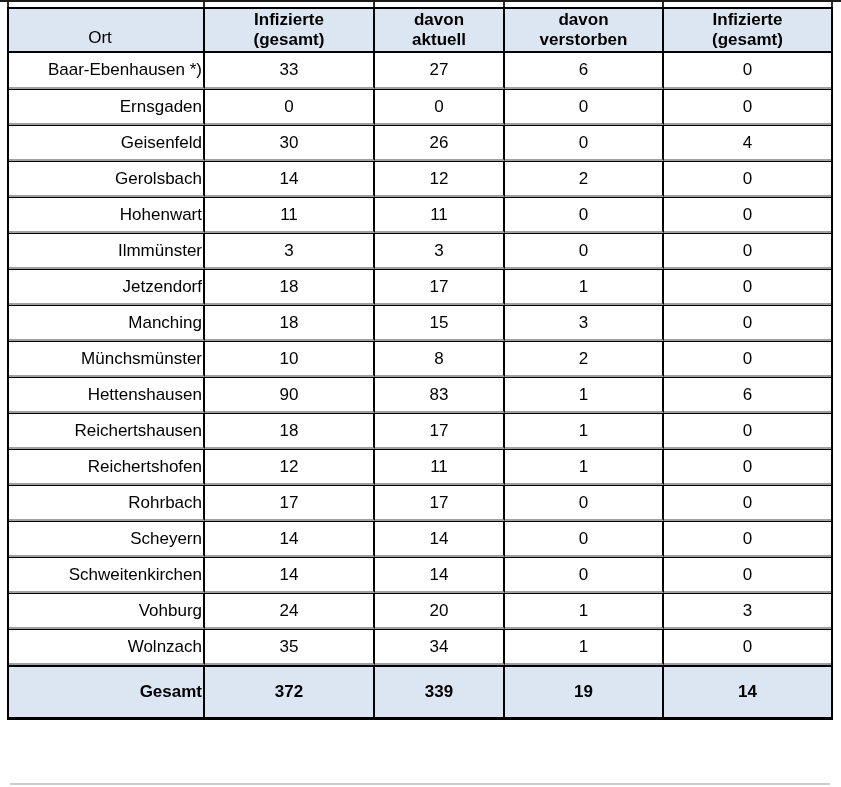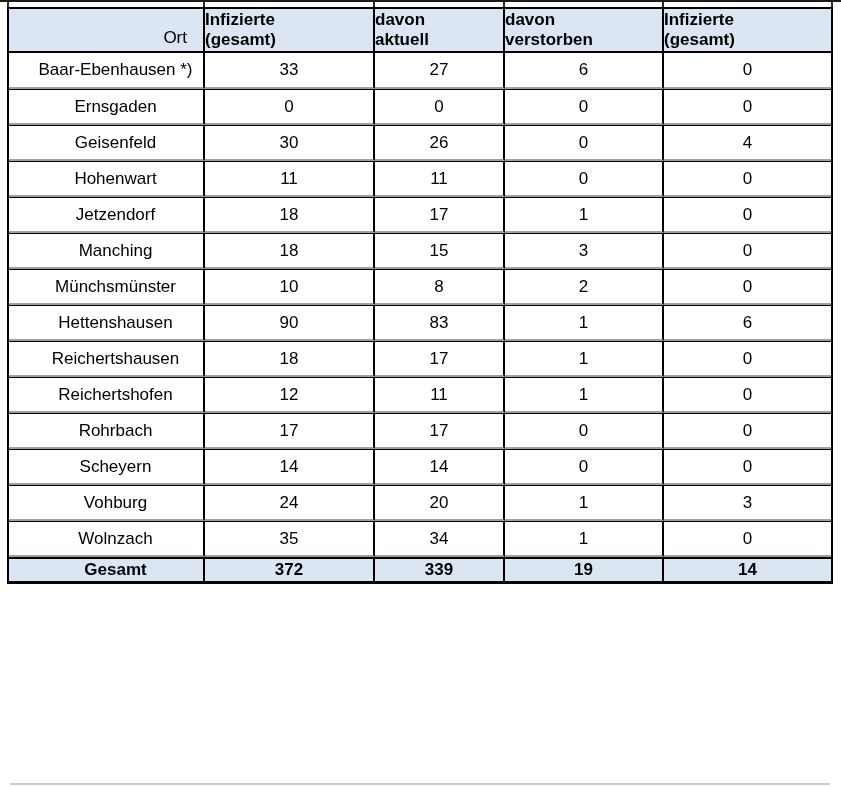--- a/index.html
+++ b/index.html
@@ -57,45 +57,45 @@
     overflow: hidden;
     white-space: nowrap;
   }
   th:last-child, td:last-child { border-right-width: 0; }
 
   thead th {
     height: 44px;
     background: #dce6f2;
     border-bottom-width: 2px;
     font-weight: bold;
-    text-align: left;
+    text-align: center;
     vertical-align: middle;
     padding: 0;
   }
   thead th.ort-header {
     font-weight: normal;
-    text-align: right;
+    text-align: center;
     vertical-align: bottom;
     padding: 0 16px 3px 4px;
   }
   .hline { display: block; }
 
   tbody td {
     height: 36px;
     border-top: 1px solid #000000;
     border-bottom: 2px solid #a0a0a0;
     vertical-align: middle;
     background: #ffffff;
   }
   tbody tr:first-child td { border-top-width: 0; }
-  td.c-ort { text-align: center; padding-left: 20px; }
+  td.c-ort { text-align: right; padding-left: 20px; }
   td.c-num { text-align: center; }
 
   tfoot td {
-    height: 24px;
+    height: 52px;
     background: #dce6f2;
     border-top: 2px solid #000000;
     font-weight: bold;
     vertical-align: middle;
   }
 </style>
 </head>
 <body>
 
 <div class="page">
@@ -156,23 +156,37 @@
     <td class="c-num">0</td>
   </tr>
           <tr>
     <td class="c-ort">Geisenfeld</td>
     <td class="c-num">30</td>
     <td class="c-num">26</td>
     <td class="c-num">0</td>
     <td class="c-num">4</td>
   </tr>
           <tr>
+    <td class="c-ort">Gerolsbach</td>
+    <td class="c-num">14</td>
+    <td class="c-num">12</td>
+    <td class="c-num">2</td>
+    <td class="c-num">0</td>
+  </tr>
+          <tr>
     <td class="c-ort">Hohenwart</td>
     <td class="c-num">11</td>
     <td class="c-num">11</td>
+    <td class="c-num">0</td>
+    <td class="c-num">0</td>
+  </tr>
+          <tr>
+    <td class="c-ort">Ilmmünster</td>
+    <td class="c-num">3</td>
+    <td class="c-num">3</td>
     <td class="c-num">0</td>
     <td class="c-num">0</td>
   </tr>
           <tr>
     <td class="c-ort">Jetzendorf</td>
     <td class="c-num">18</td>
     <td class="c-num">17</td>
     <td class="c-num">1</td>
     <td class="c-num">0</td>
   </tr>
@@ -213,20 +227,27 @@
   </tr>
           <tr>
     <td class="c-ort">Rohrbach</td>
     <td class="c-num">17</td>
     <td class="c-num">17</td>
     <td class="c-num">0</td>
     <td class="c-num">0</td>
   </tr>
           <tr>
     <td class="c-ort">Scheyern</td>
+    <td class="c-num">14</td>
+    <td class="c-num">14</td>
+    <td class="c-num">0</td>
+    <td class="c-num">0</td>
+  </tr>
+          <tr>
+    <td class="c-ort">Schweitenkirchen</td>
     <td class="c-num">14</td>
     <td class="c-num">14</td>
     <td class="c-num">0</td>
     <td class="c-num">0</td>
   </tr>
           <tr>
     <td class="c-ort">Vohburg</td>
     <td class="c-num">24</td>
     <td class="c-num">20</td>
     <td class="c-num">1</td>

